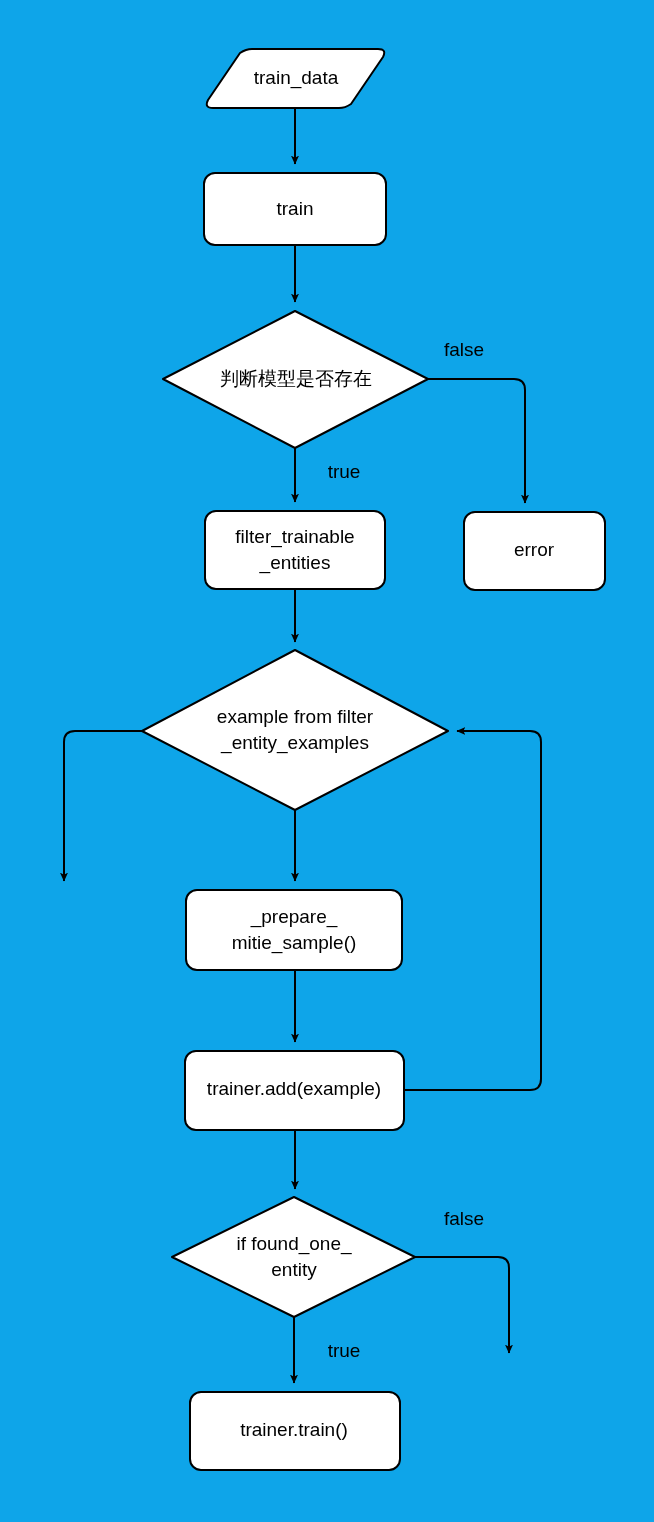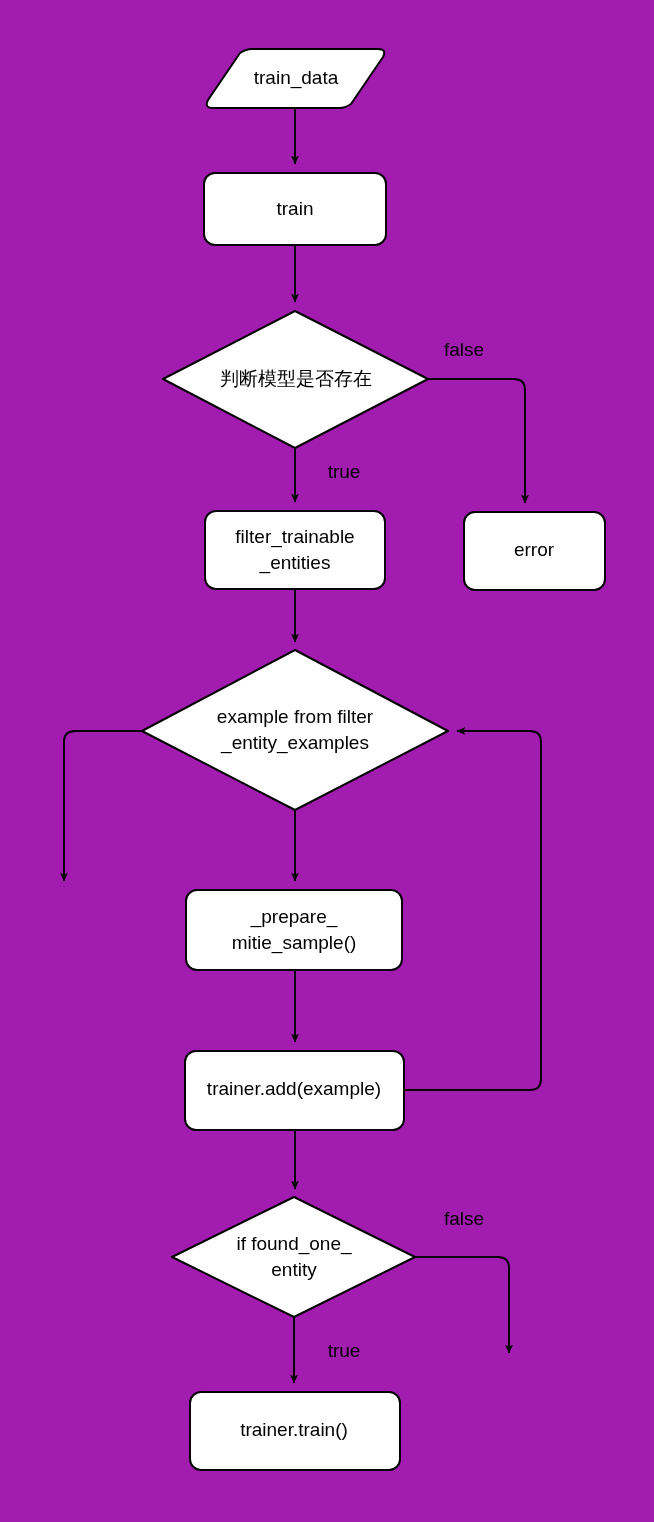--- a/index.html
+++ b/index.html
@@ -10,21 +10,21 @@
   body {
     width: 654px;
     height: 1522px;
     overflow: hidden;
     font-family: "Liberation Sans", "DejaVu Sans", sans-serif;
   }
   #flowchart-root {
     position: relative;
     width: 654px;
     height: 1522px;
-    background: #a21caf;
+    background: #0ea5e9;
   }
   svg.chart {
     display: block;
     width: 654px;
     height: 1522px;
   }
   .node-shape {
     fill: #ffffff;
     stroke: #000000;
     stroke-width: 2;

